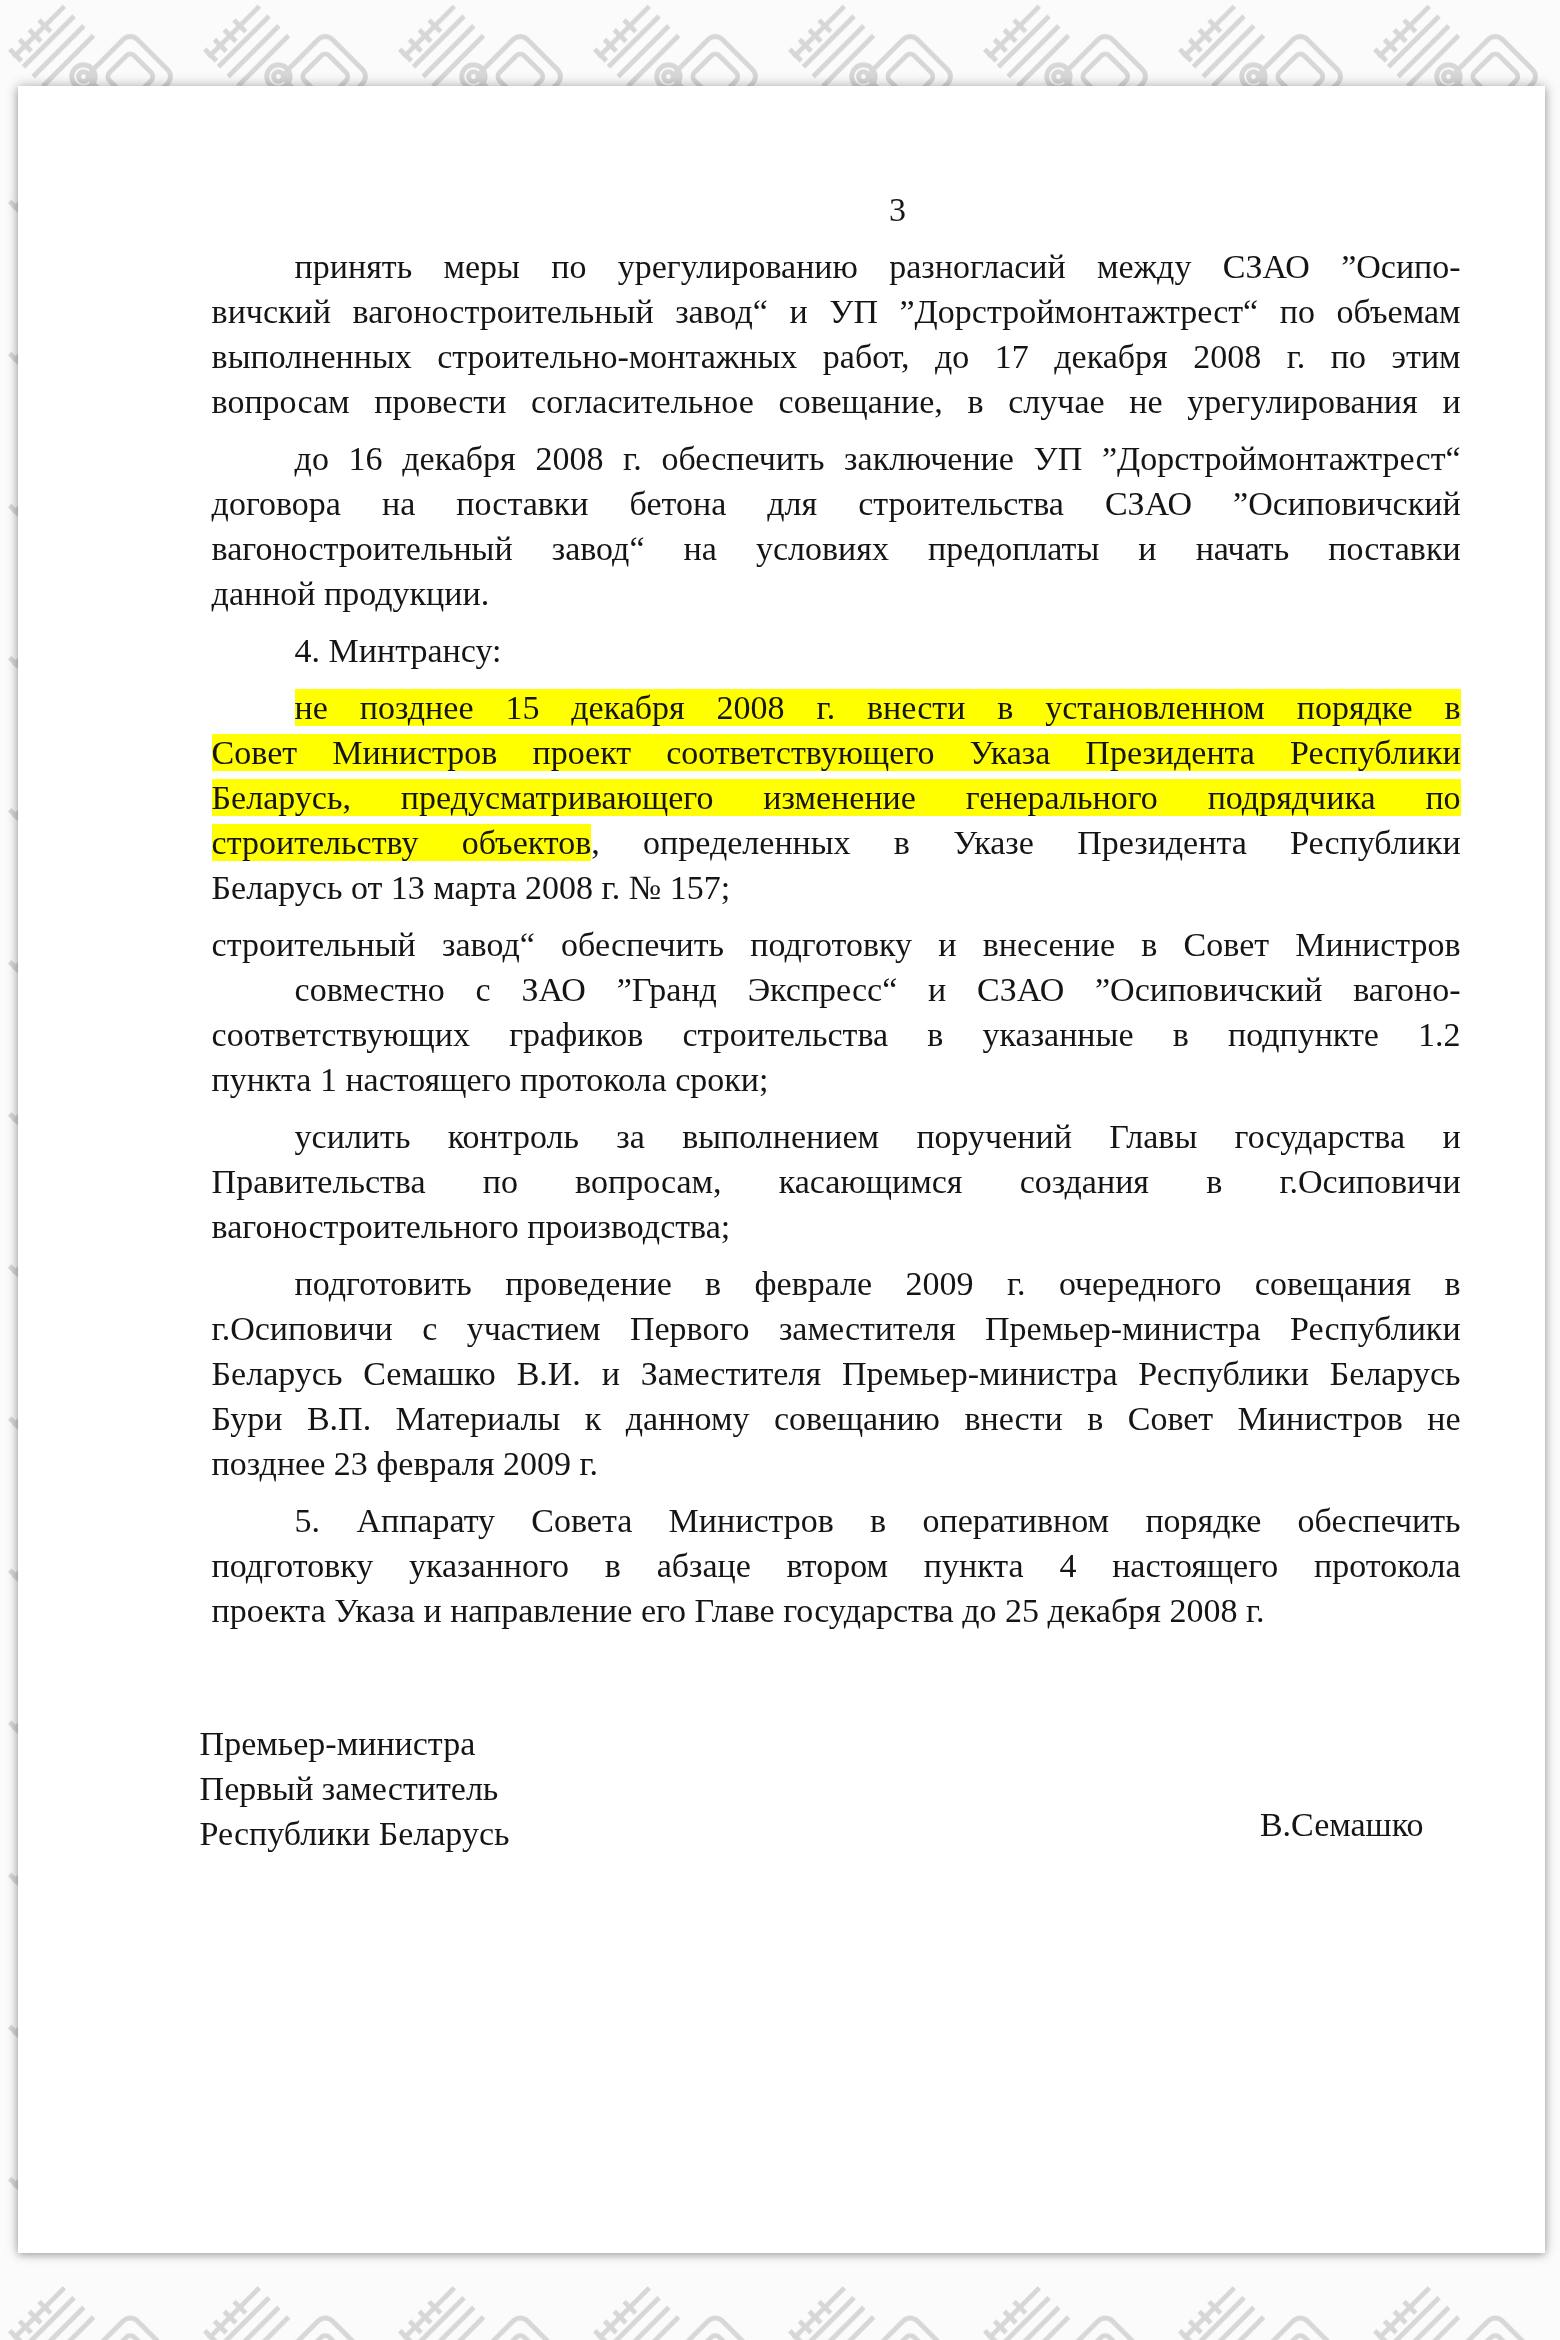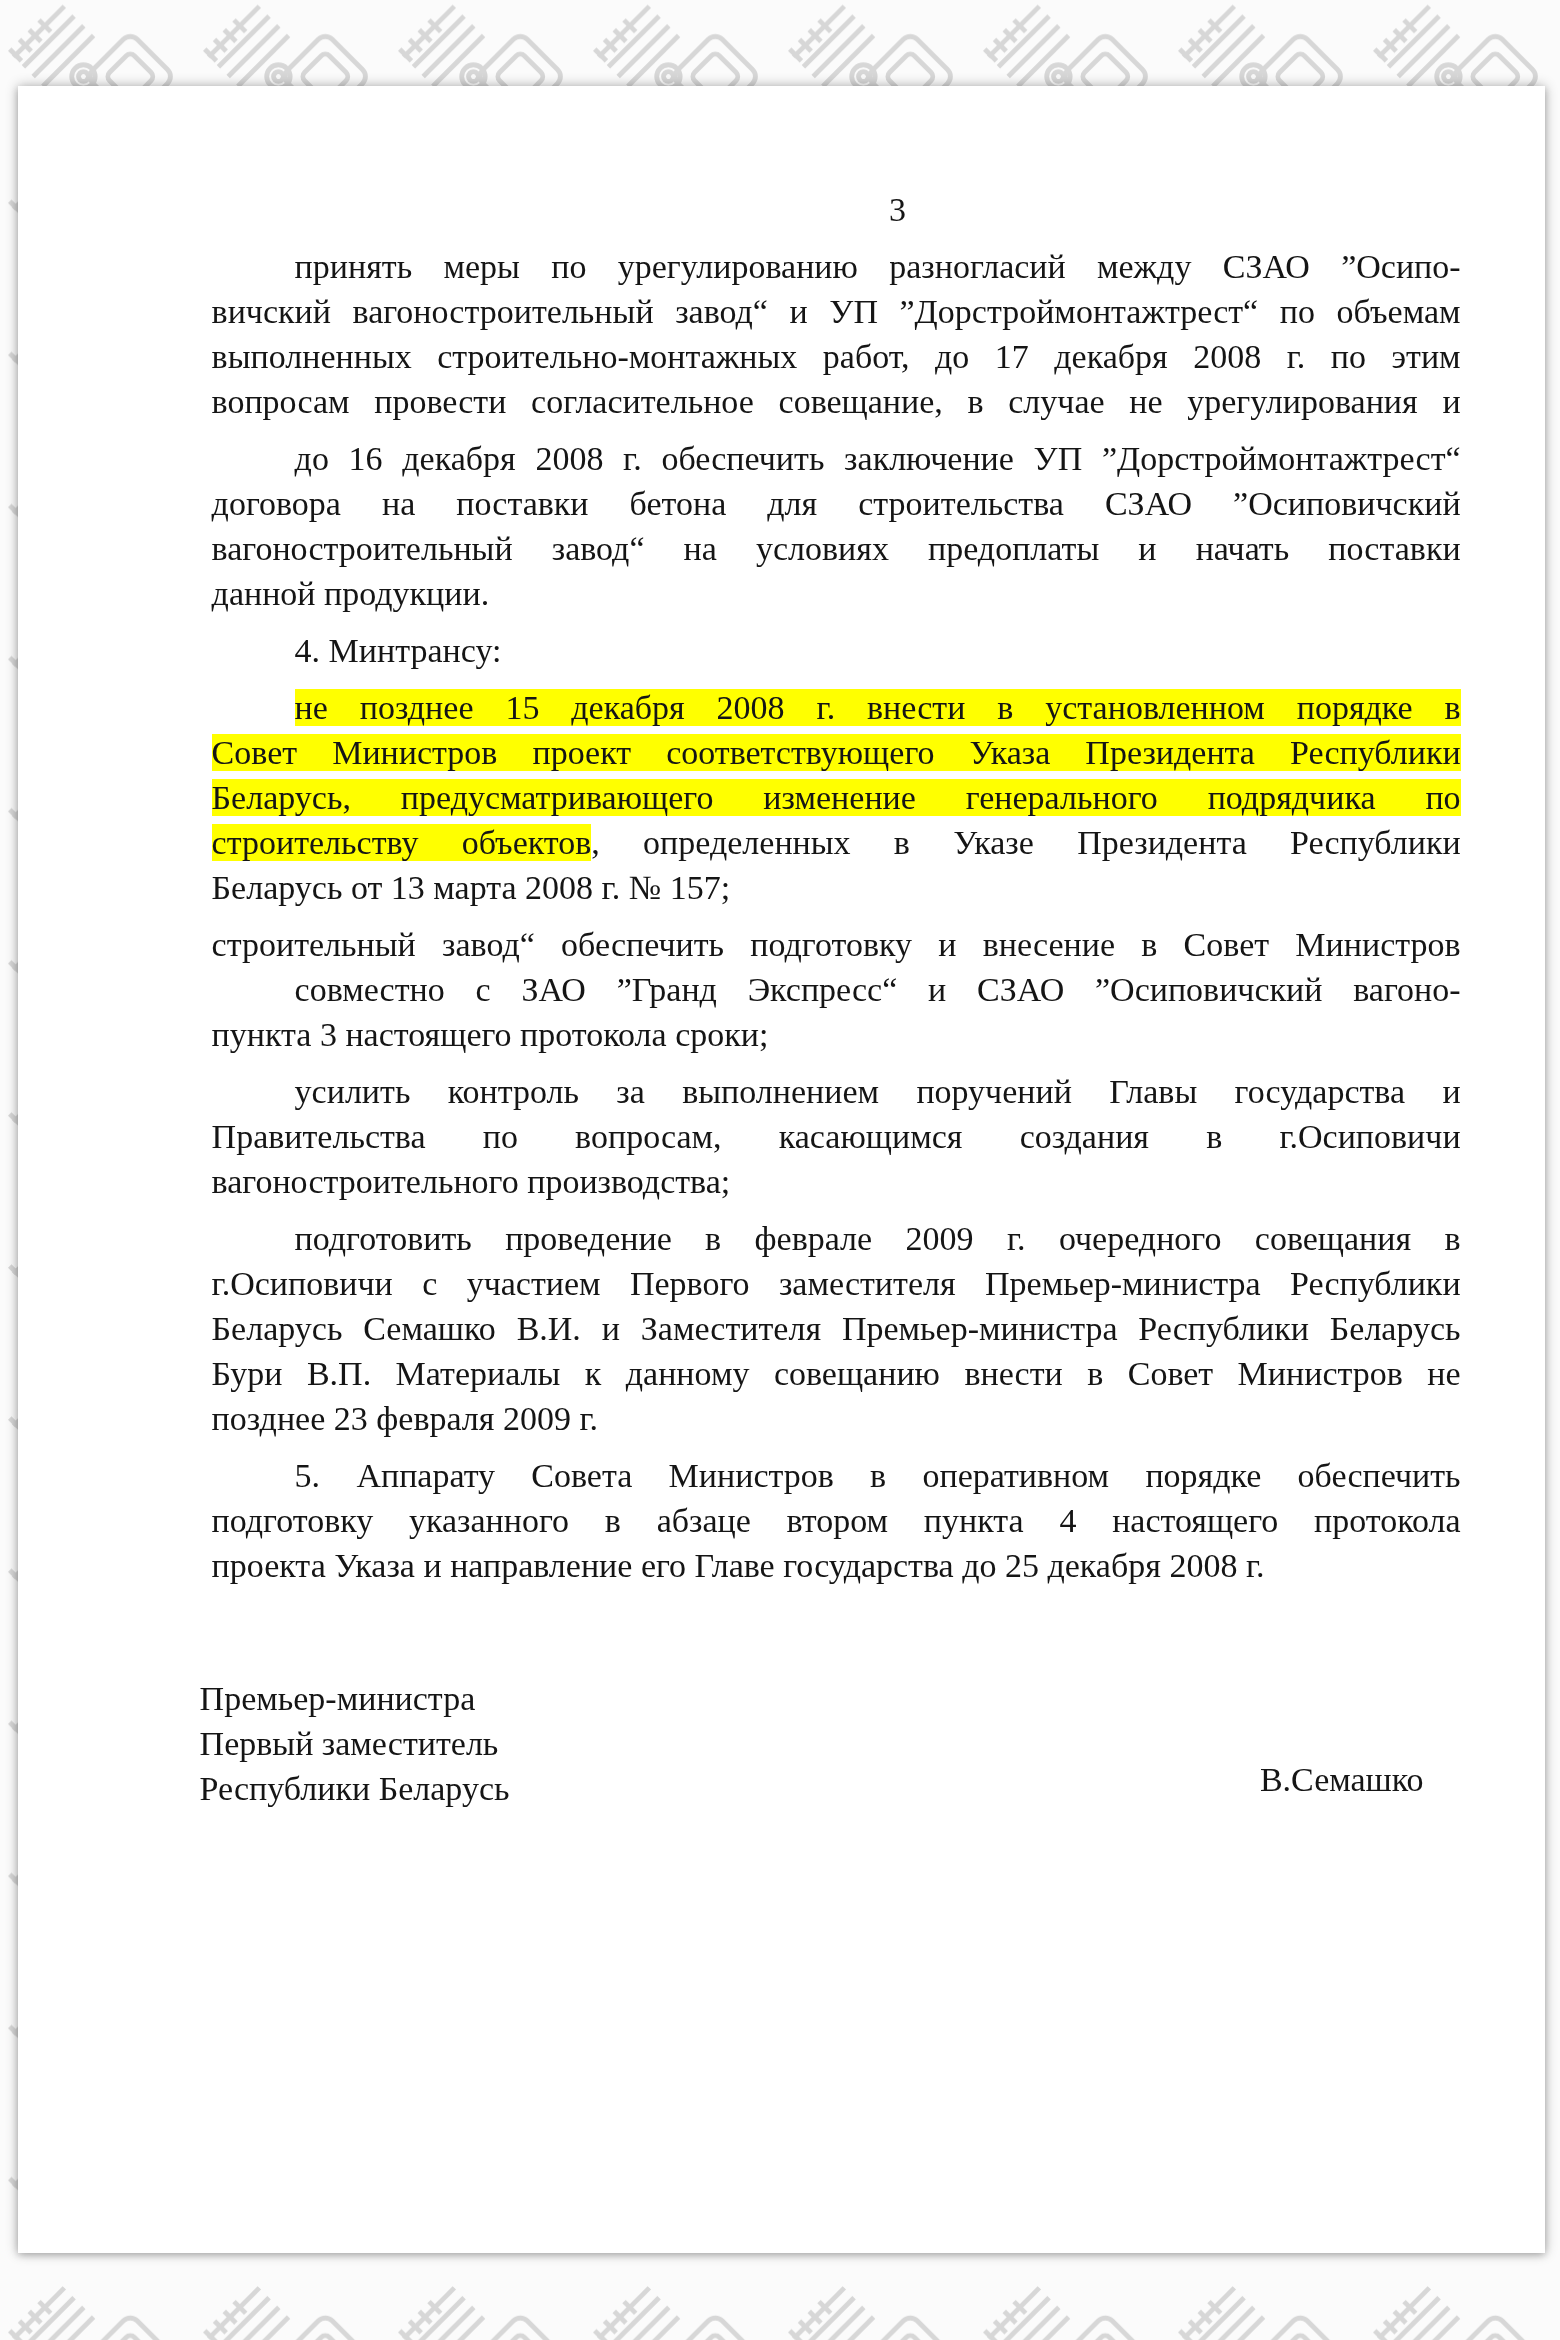--- a/index.html
+++ b/index.html
@@ -103,21 +103,22 @@
         <div class="paragraph">
           <div class="line first"><span class="hl">не позднее 15 декабря 2008 г. внести в установленном порядке в</span></div>
           <div class="line"><span class="hl">Совет Министров проект соответствующего Указа Президента Республики</span></div>
           <div class="line"><span class="hl">Беларусь, предусматривающего изменение генерального подрядчика по</span></div>
           <div class="line"><span class="hl">строительству объектов</span><span>, определенных в Указе Президента Республики</span></div>
           <div class="line last"><span>Беларусь от 13 марта 2008 г. № 157;</span></div>
         </div>
         <div class="paragraph">
           <div class="line"><span>строительный завод“ обеспечить подготовку и внесение в Совет Министров</span></div>
           <div class="line first"><span>совместно с ЗАО ”Гранд Экспресс“ и СЗАО ”Осиповичский вагоно-</span></div>
-          <div class="line last"><span>пункта 3 настоящего протокола сроки;</span></div>
+          <div class="line"><span>соответствующих графиков строительства в указанные в подпункте 1.2</span></div>
+          <div class="line last"><span>пункта 1 настоящего протокола сроки;</span></div>
         </div>
         <div class="paragraph">
           <div class="line first"><span>усилить контроль за выполнением поручений Главы государства и</span></div>
           <div class="line"><span>Правительства по вопросам, касающимся создания в г.Осиповичи</span></div>
           <div class="line last"><span>вагоностроительного производства;</span></div>
         </div>
         <div class="paragraph">
           <div class="line first"><span>подготовить проведение в феврале 2009 г. очередного совещания в</span></div>
           <div class="line"><span>г.Осиповичи с участием Первого заместителя Премьер-министра Республики</span></div>
           <div class="line"><span>Беларусь Семашко В.И. и Заместителя Премьер-министра Республики Беларусь</span></div>

